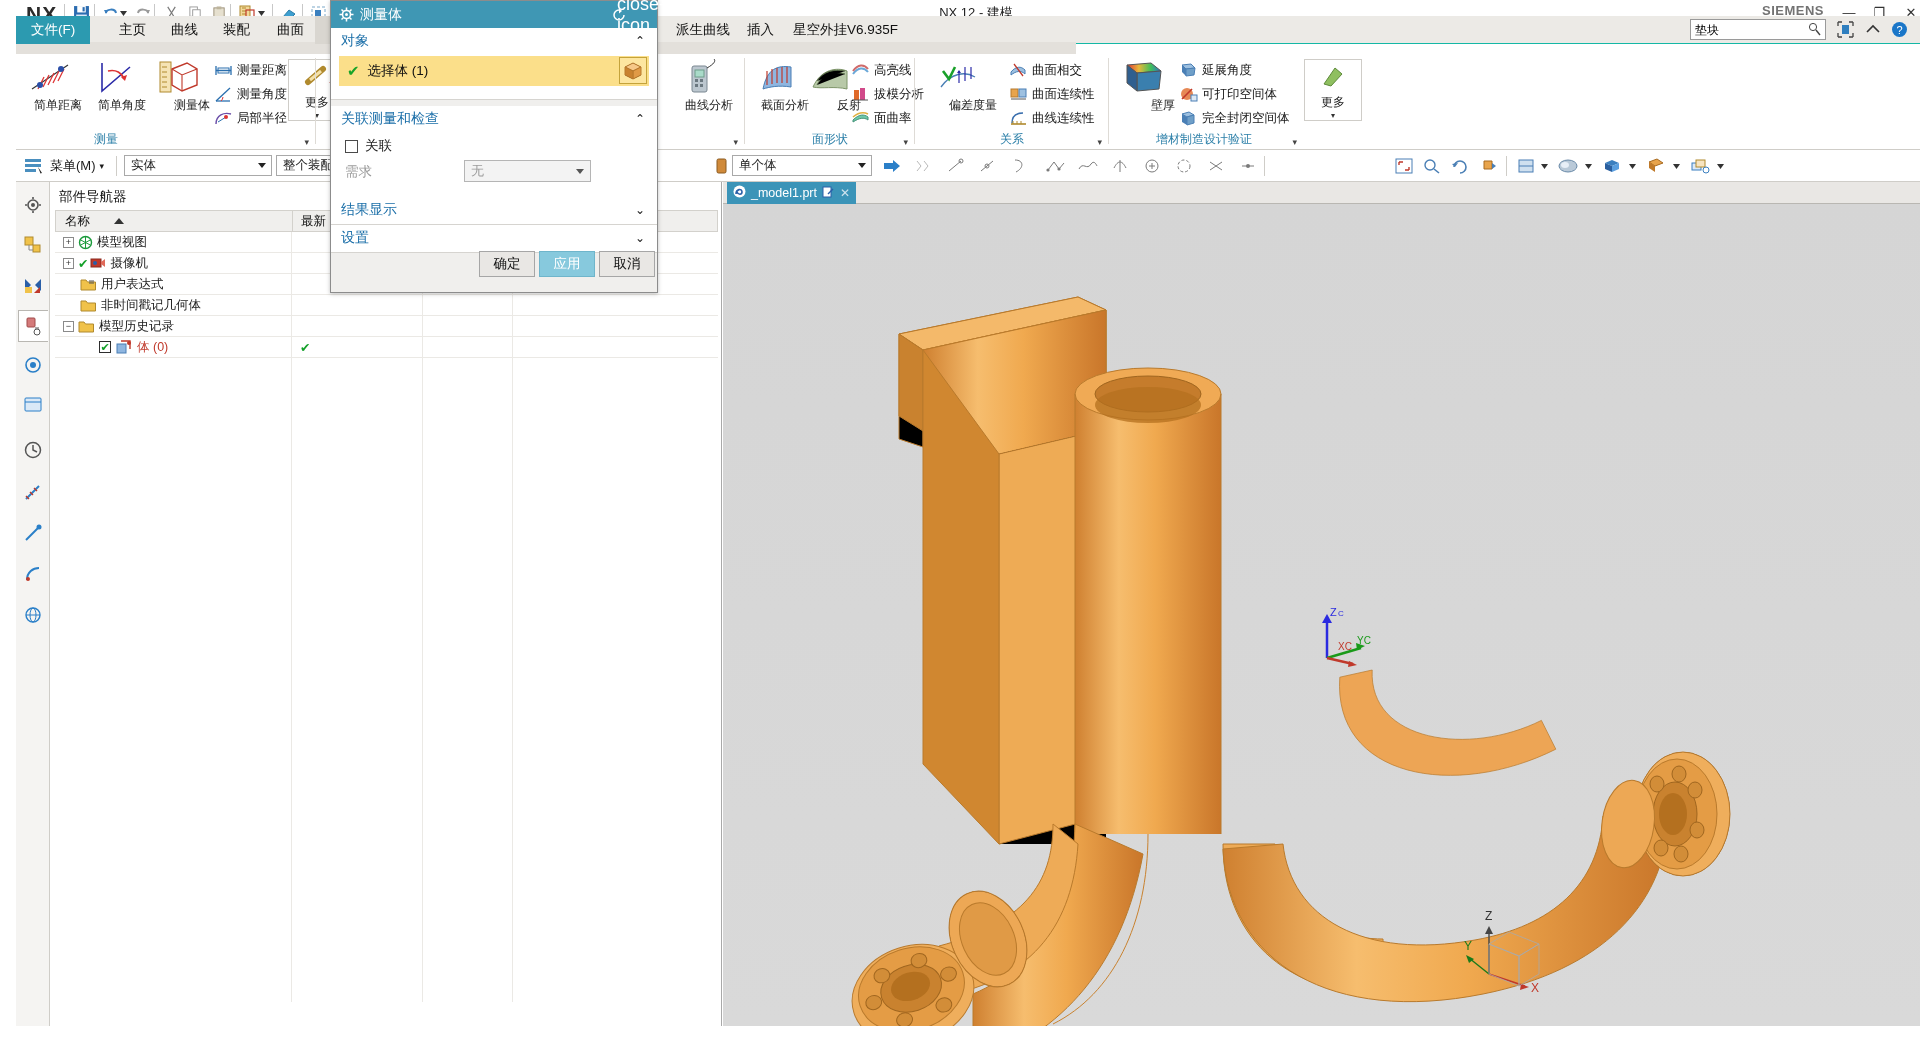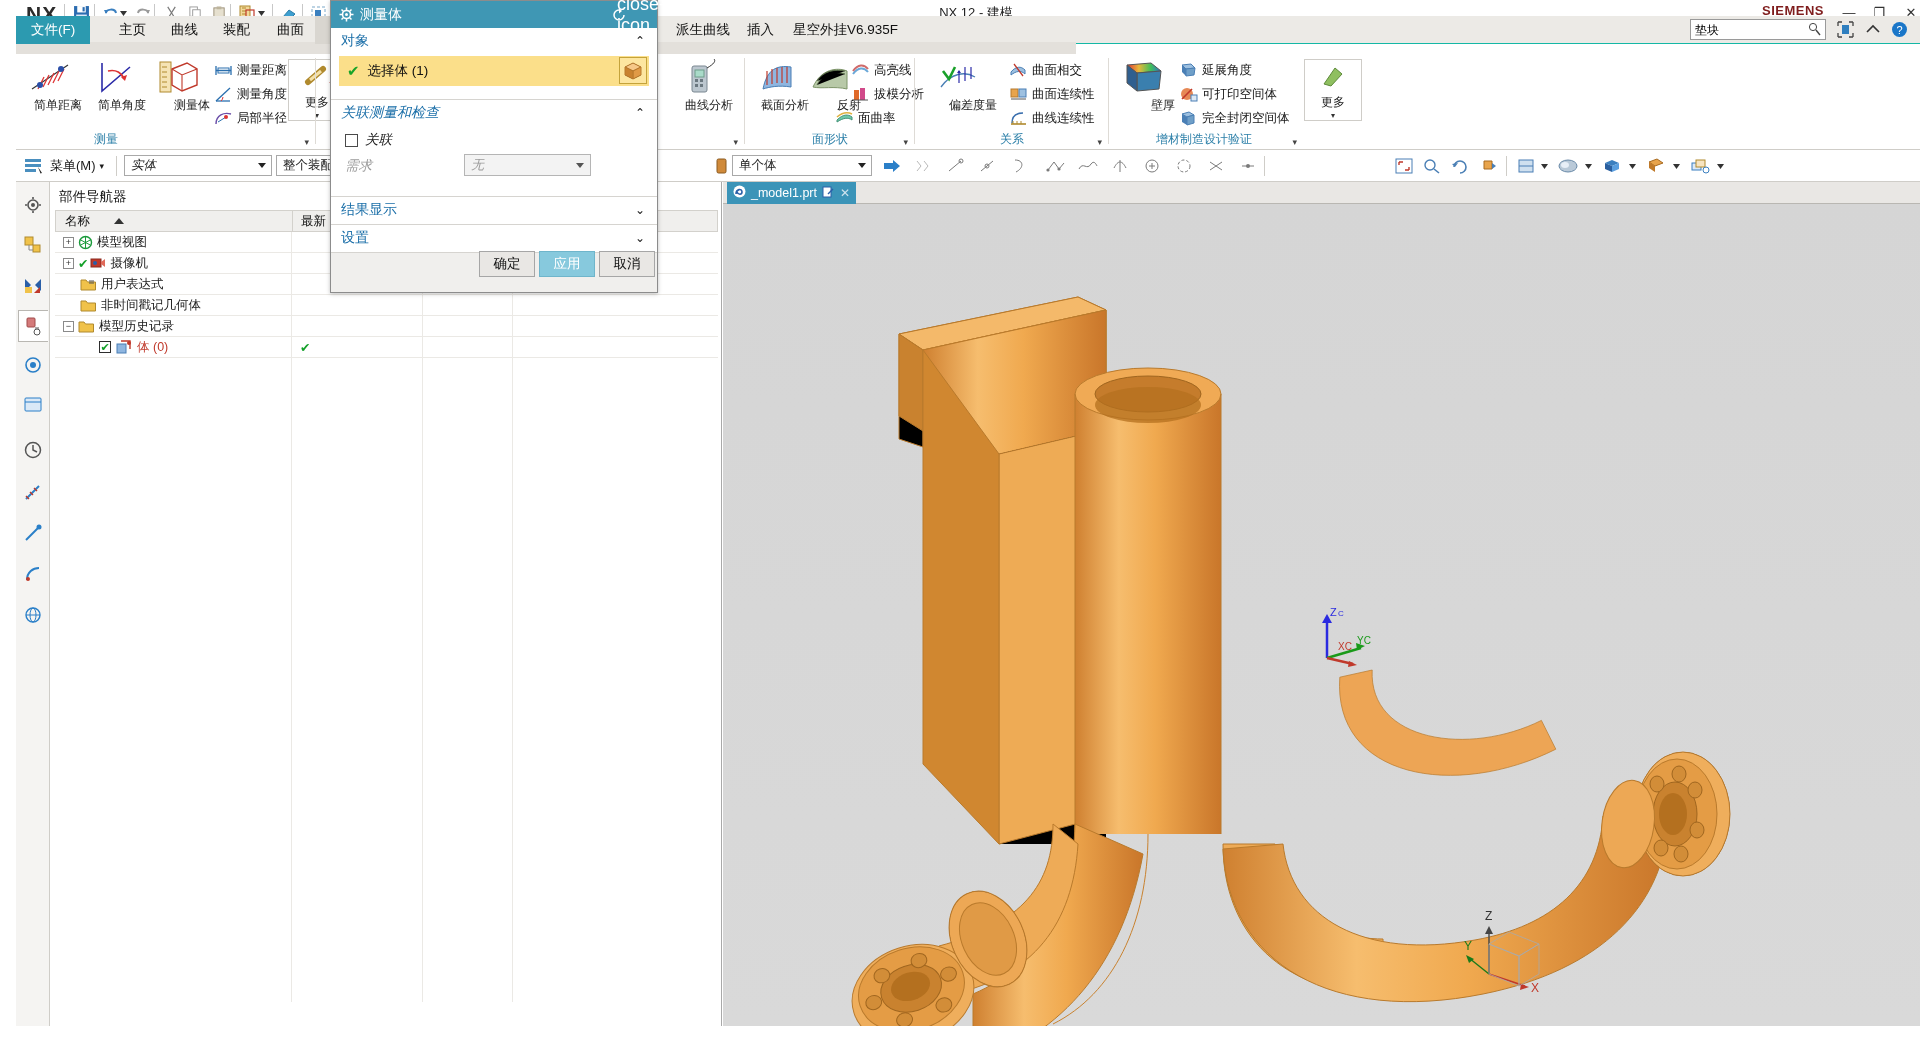--- a/index.html
+++ b/index.html
@@ -11,21 +11,21 @@
   }
   #app { position:relative; width:1920px; height:1048px; background:#fff;margin-left:16px; }
 
   
   .titlebar { position:absolute; left:0; top:0; width:1920px; height:26px; background:#fff; }
   .nx-logo { position:absolute; left:10px; top:2px; font-size:21px; font-weight:bold; letter-spacing:1px; color:#2b2b2b; }
   .tb-sep { position:absolute; top:4px; width:1px; height:18px; background:#c8c8c8; }
   .qa-btn { position:absolute; top:3px; width:22px; height:20px; display:flex; align-items:center; justify-content:center; cursor:pointer; }
   .qa-btn svg { display:block; }
   .app-title { position:absolute; left:0; right:0; top:4px; text-align:center; font-size:13px; color:#222; }
-  .siemens { position:absolute; right:112px; top:3px; font-size:13px; font-weight:bold; color:#7f1d1d; letter-spacing:0.5px; }
+  .siemens { position:absolute; right:112px; top:3px; font-size:13px; font-weight:bold; color:#737373; letter-spacing:0.5px; }
   .wbtn { position:absolute; top:2px; width:26px; height:20px; display:flex; align-items:center; justify-content:center; font-size:13px; color:#333; cursor:pointer; }
 
   
   .ribbon-tabs { position:absolute; left:0; top:16px; width:1920px; height:28px; background:#eceae6; border-bottom:1px solid #14b8a6;}
   .rtab { position:absolute; top:0; height:28px; line-height:28px; padding:0 15px; font-size:13.5px; color:#111; cursor:pointer; white-space:nowrap;}
   .rtab.file { background:#2c9ab0; color:#fff; }
   .rtab.active { background:#d9d6d0; }
   .tabstrip-bg { position:absolute; left:0; top:26px; width:1060px; height:28px; background:#e3e0db; }
 
   
@@ -402,21 +402,21 @@
       <div class="smbtn" style="left:104px; top:29px">
         <span class="ico">
           <svg width="19" height="16" viewBox="0 0 19 16">
               <rect x="3" y="4" width="5" height="10" fill="#e06a2a"></rect>
               <rect x="9" y="2" width="5" height="12" fill="#d14a8a"></rect>
               <path d="M2 14 h15" stroke="#555"></path>
             </svg>
         </span>
         <span class="lbl">拔模分析</span>
       </div>
-      <div class="smbtn" style="left:88px; top:53px">
+      <div class="smbtn" style="left:104px; top:53px">
         <span class="ico">
           <svg width="19" height="14" viewBox="0 0 19 14">
               <path d="M2 9 C8 3, 13 3, 17 6 L17 9 C13 6, 8 7, 2 11 Z" fill="#6fc8a8" stroke="#46937a"></path>
               <path d="M2 6 C8 1, 13 1, 17 3" stroke="#e0b040" stroke-width="1.6" fill="none"></path>
             </svg>
         </span>
         <span class="lbl">面曲率</span>
       </div>
       <div class="glabel">面形状</div>
       <div class="gexpand">▾</div>
@@ -543,21 +543,21 @@
       <svg width="22" height="18" viewBox="0 0 22 18">
           <rect x="1" y="2" width="16" height="3" fill="#4a8fbf"></rect>
           <rect x="1" y="7" width="16" height="3" fill="#4a8fbf"></rect>
           <rect x="1" y="12" width="11" height="3" fill="#4a8fbf"></rect>
           <path d="M14 10 l4 6 l-1.5 0.5 Z" fill="#222"></path>
         </svg>
       <span class="lbl">菜单(M)</span>
       <span style="font-size:9px;margin-left:4px;">▾</span>
     </div>
     <div class="sb-sep" style="left:100px"></div>
-    <div class="combo" style="left:108px; width:148px;font-style:italic;">
+    <div class="combo" style="left:108px; width:148px;">
       <span>实体</span>
         <span class="arrow"></span>
     </div>
     <div class="combo" style="left:260px; width:108px;">
       <span>整个装配</span>
     </div>
     <div class="sb-ico" style="left:380px">
       <svg width="18" height="18" viewBox="0 0 18 18">
           <rect x="2" y="2" width="14" height="14" fill="none" stroke="#6a6a6a" stroke-dasharray="2 2"></rect>
           <rect x="5" y="5" width="8" height="8" fill="#dbe9f7" stroke="#3a7fbf"></rect>
@@ -1105,21 +1105,21 @@
               <path d="M10 2 L18 6 L18 14 L10 18 L2 14 L2 6 Z" fill="#f0a busy"></path>
               <path d="M10 2 L18 6 L10 10 L2 6 Z" fill="#f6c888" stroke="#b97a2c"></path>
               <path d="M10 10 L18 6 L18 14 L10 18 Z" fill="#e09a46" stroke="#b97a2c"></path>
               <path d="M2 6 L10 10 L10 18 L2 14 Z" fill="#c9822f" stroke="#b97a2c"></path>
             </svg>
         </span>
       </div>
       <div class="sec-line" style="top:71px"></div>
     </div>
 
-    <div class="dlg-sec" style="top:99px; height:97px;font-style:italic;">
+    <div class="dlg-sec" style="top:105px; height:97px;">
       <div class="sec-hd" style="top:0">
         <span class="lbl">关联测量和检查</span>
         <span class="chev">⌃</span>
       </div>
       <div class="fldrow" style="left:14px; top:31px;">
         <span class="cb2"></span>
         <span style="margin-left:7px;font-size:13.5px;">关联</span>
       </div>
       <div style="position:absolute;left:14px;top:57px;font-size:13.5px;color:#9a9a9a;">需求</div>
       <div class="dlg-combo" style="left:133px; top:54px; width:127px;">

